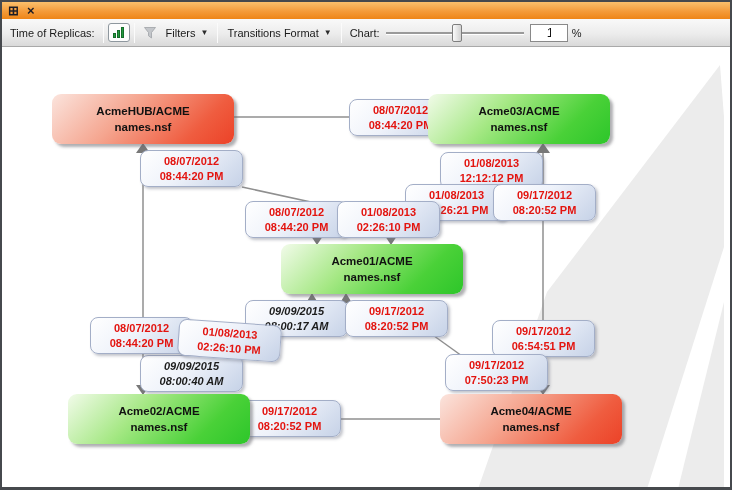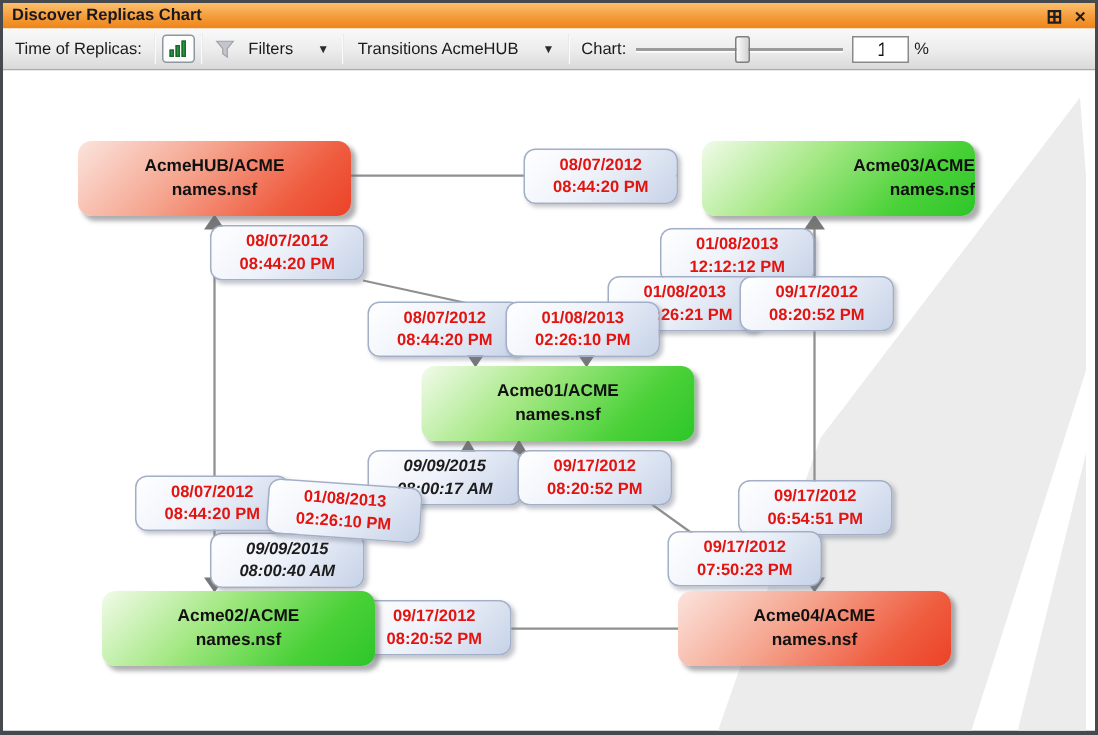--- a/index.html
+++ b/index.html
@@ -37,21 +37,21 @@
     padding:0 5px; margin-right:5px;
   }
   .tb-sep { width:1px; height:20px; background:#bdbdbd; border-right:1px solid #fbfbfb; margin:0 4px; }
   .tb-chartbtn {
     width:22px; height:19px; background:#fdfdfd; border:1px solid #8e979e; border-radius:3px;
     display:flex; align-items:flex-end; justify-content:center; padding:3px 4px; cursor:default;
   }
   .tb-chartbtn .bars { display:flex; align-items:flex-end; gap:1px; }
   .tb-chartbtn .bars i { display:block; width:3px; background:#239b3f; border:0.5px solid #156d2a; }
   .tb-funnel { margin:0 4px; display:flex; align-items:center; }
-  .tb-drop { display:flex; align-items:center; gap:16px; margin:0 5px; cursor:default; white-space:nowrap; }
+  .tb-drop { display:flex; align-items:center; gap:5px; margin:0 5px; cursor:default; white-space:nowrap; }
   .tb-drop .arrow { font-size:8px; color:#2b2b2b; line-height:8px; }
   .tb-slider { position:relative; width:138px; height:20px; margin:0 6px 0 2px; }
   .tb-slider .track { position:absolute; left:0; right:0; top:9px; height:2px; background:#9a9a9a; box-shadow:0 1px 0 #ffffff; }
   .tb-slider .thumb {
     position:absolute; left:66px; top:1px; width:10px; height:18px; border-radius:2px;
     background:linear-gradient(to right,#fbfbfb,#d2d2d2); border:1px solid #7e7e7e; cursor:default;
   }
   .tb-zoom-input {
     width:38px; height:18px; border:1px solid #898989; background:#fff; font-size:13px;
     font-family:"Liberation Sans",sans-serif; text-align:center; padding:0 16px; color:#111;
@@ -85,21 +85,20 @@
   .elabel span { font-size:11px; font-weight:bold; line-height:15px; white-space:nowrap; }
   .elabel.red span   { color:#e3140f; }
   .elabel.black span { color:#1c1c1c;font-style:italic; }
 </style>
 </head>
 <body>
 
 <div class="window">
 
   <div class="titlebar">
-    <span class="title">Discover Replicas Chart</span>
     <span class="tbtn max">⊞</span>
     <span class="tbtn close">×</span>
   </div>
 
   <div class="toolbar">
     <span class="tb-label">Time of Replicas:</span>
     <span class="tb-sep"></span>
     <span class="tb-chartbtn">
       <span class="bars">
         <i style="height:5px"></i>
@@ -112,21 +111,21 @@
       <svg width="14" height="14" viewBox="0 0 14 14">
         <path d="M1.5 1.5 L12.5 1.5 L8.5 6.5 L8.5 12 L5.5 9.8 L5.5 6.5 Z" fill="#c3c6ca" stroke="#9ea2a7" stroke-width="0.8"></path>
       </svg>
     </span>
     <span class="tb-drop">
       <span>Filters</span>
       <span class="arrow">▼</span>
     </span>
     <span class="tb-sep"></span>
     <span class="tb-drop">
-      <span>Transitions AcmeHUB</span>
+      <span>Transitions Format</span>
       <span class="arrow">▼</span>
     </span>
     <span class="tb-sep"></span>
     <span class="tb-label">Chart:</span>
     <span class="tb-slider">
       <span class="track"></span>
       <span class="thumb"></span>
     </span>
     <input class="tb-zoom-input" value="100" style="">
     <span class="tb-label">%</span>
@@ -218,31 +217,31 @@
         <span>07:50:23 PM</span>
       </div>
       <div class="elabel red" style="left: 236px; top: 353px;">
         <span>09/17/2012</span>
         <span>08:20:52 PM</span>
       </div>
       <div class="node red" style="left: 50px; top: 47px;">
         <span class="nm">AcmeHUB/ACME</span>
         <span class="fl">names.nsf</span>
       </div>
-      <div class="node green" style="left: 466px; top: 47px; align-items: flex-end;">
+      <div class="node green" style="left: 426px; top: 47px;">
         <span class="nm">Acme03/ACME</span>
         <span class="fl">names.nsf</span>
       </div>
       <div class="node green" style="left: 251px; top: 197px; margin-left: 28px;">
         <span class="nm">Acme01/ACME</span>
         <span class="fl">names.nsf</span>
       </div>
       <div class="node green" style="left: 50px; top: 347px; margin-left: 16px;">
         <span class="nm">Acme02/ACME</span>
         <span class="fl">names.nsf</span>
       </div>
-      <div class="node red" style="left: 450px; top: 347px;">
+      <div class="node red" style="left: 438px; top: 347px;">
         <span class="nm">Acme04/ACME</span>
         <span class="fl">names.nsf</span>
       </div>
     </div>
 
 </div>
 
 </body></html>

